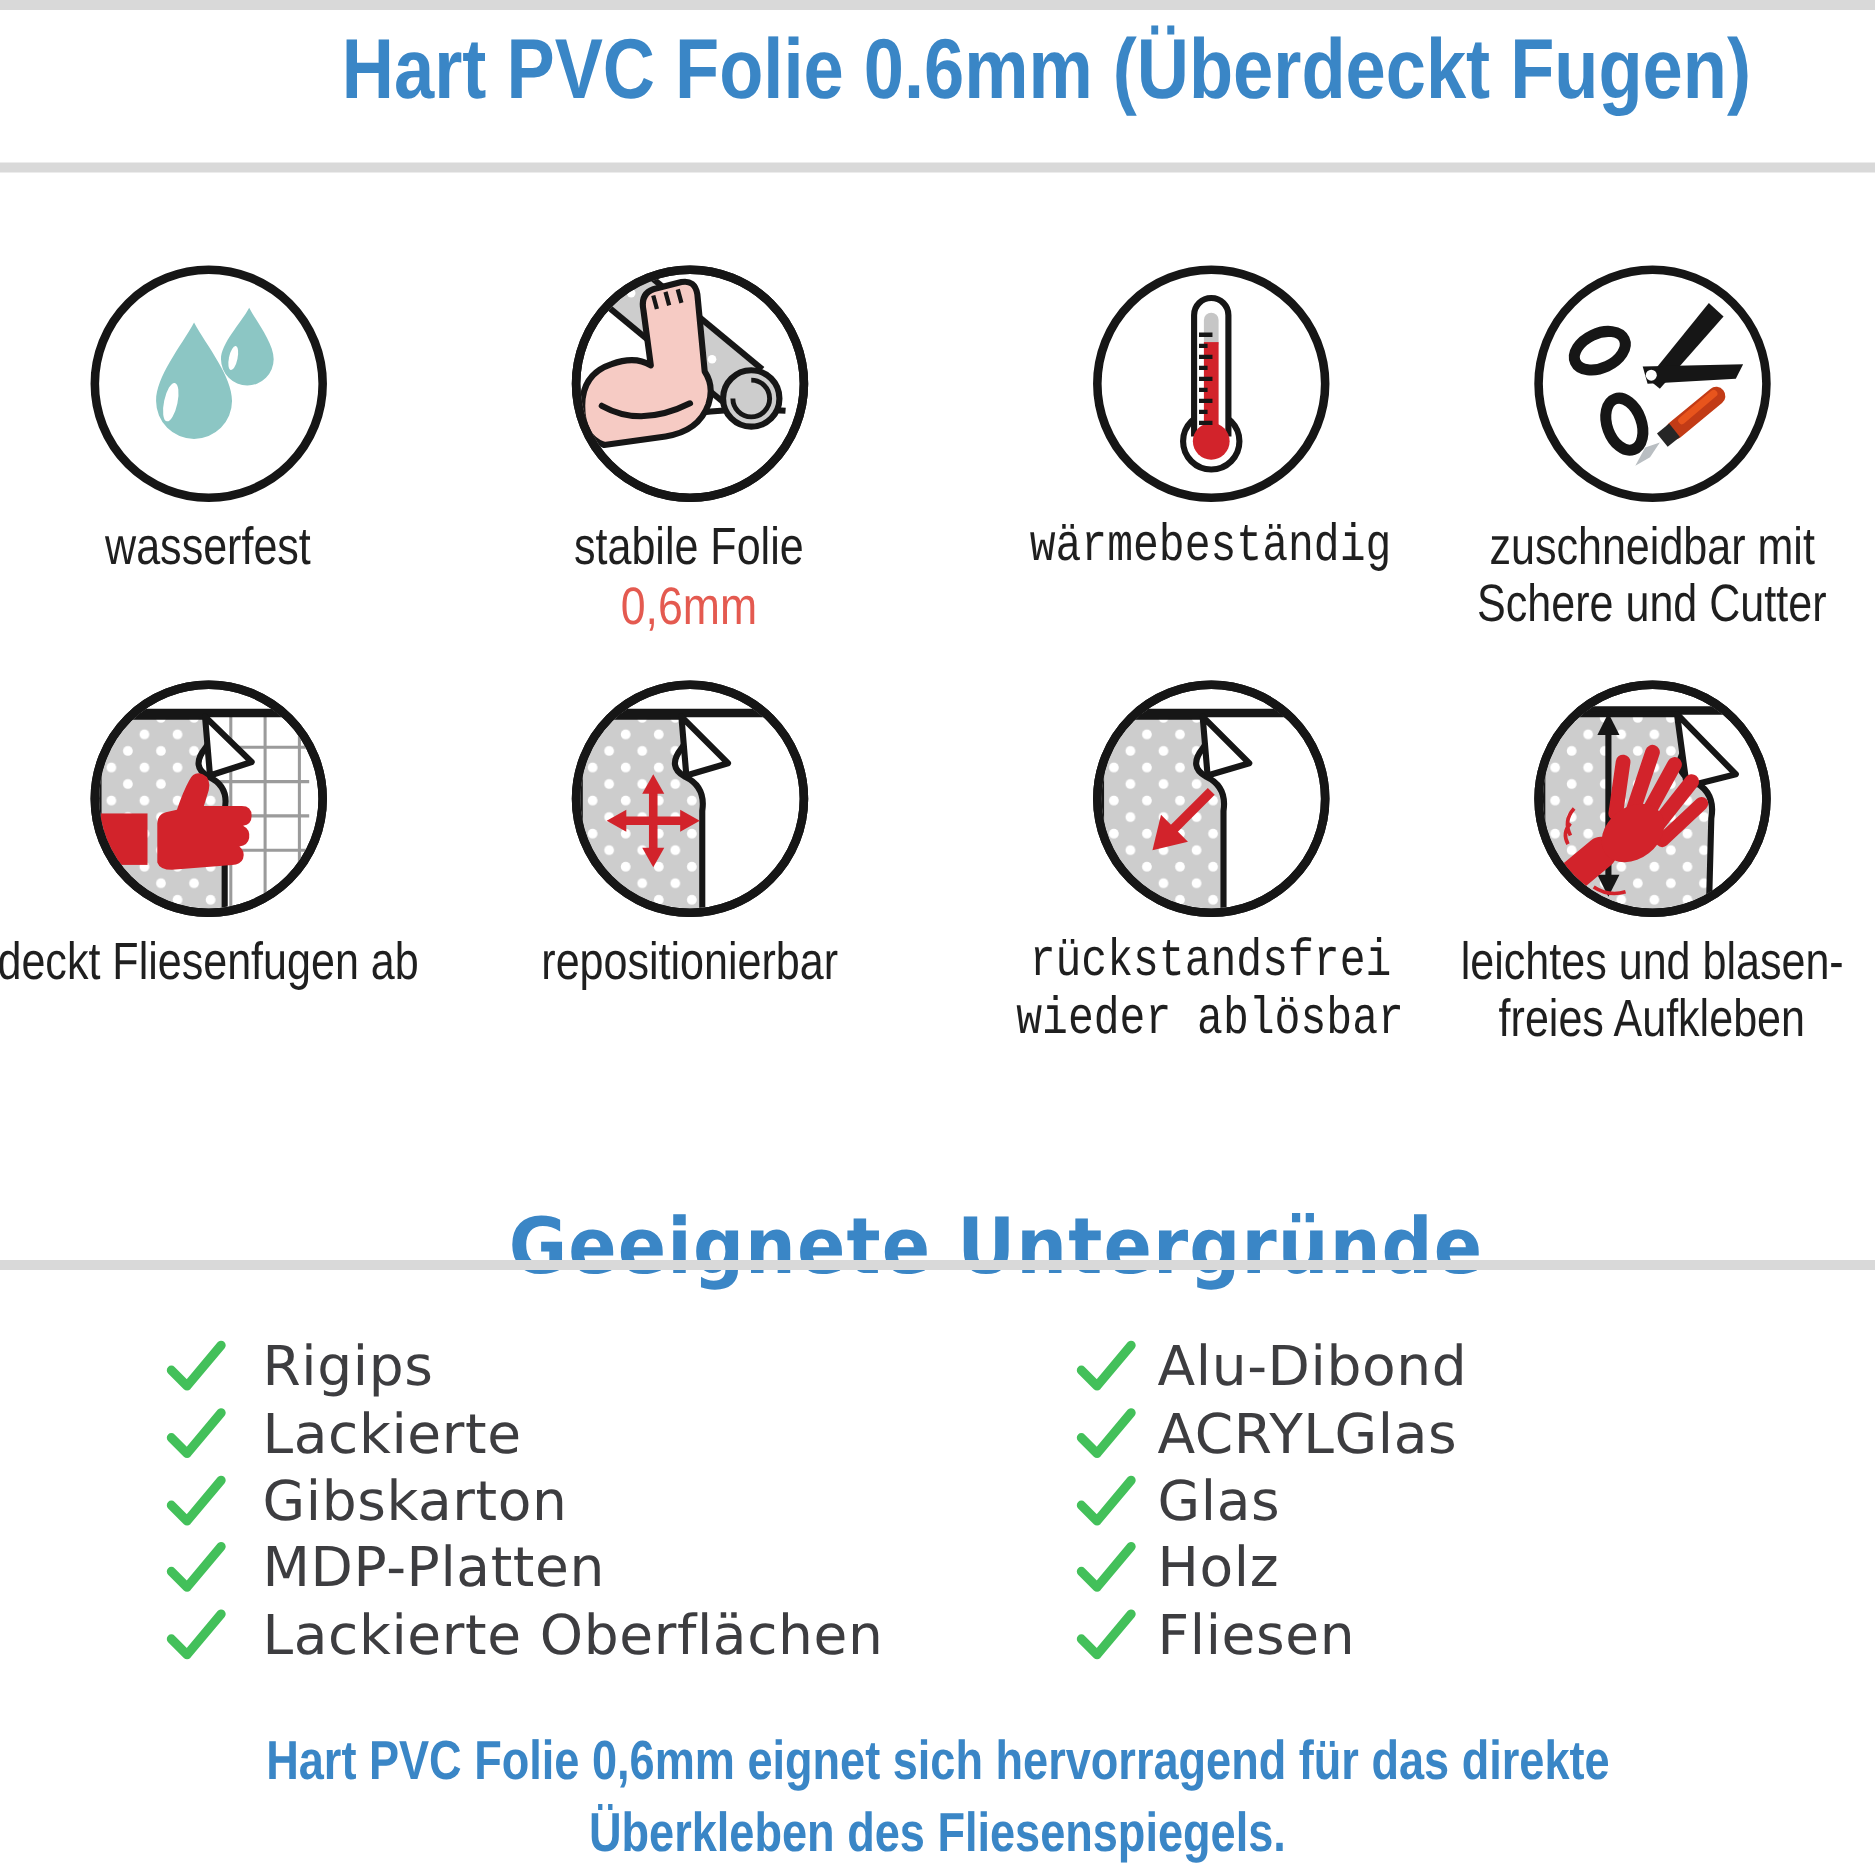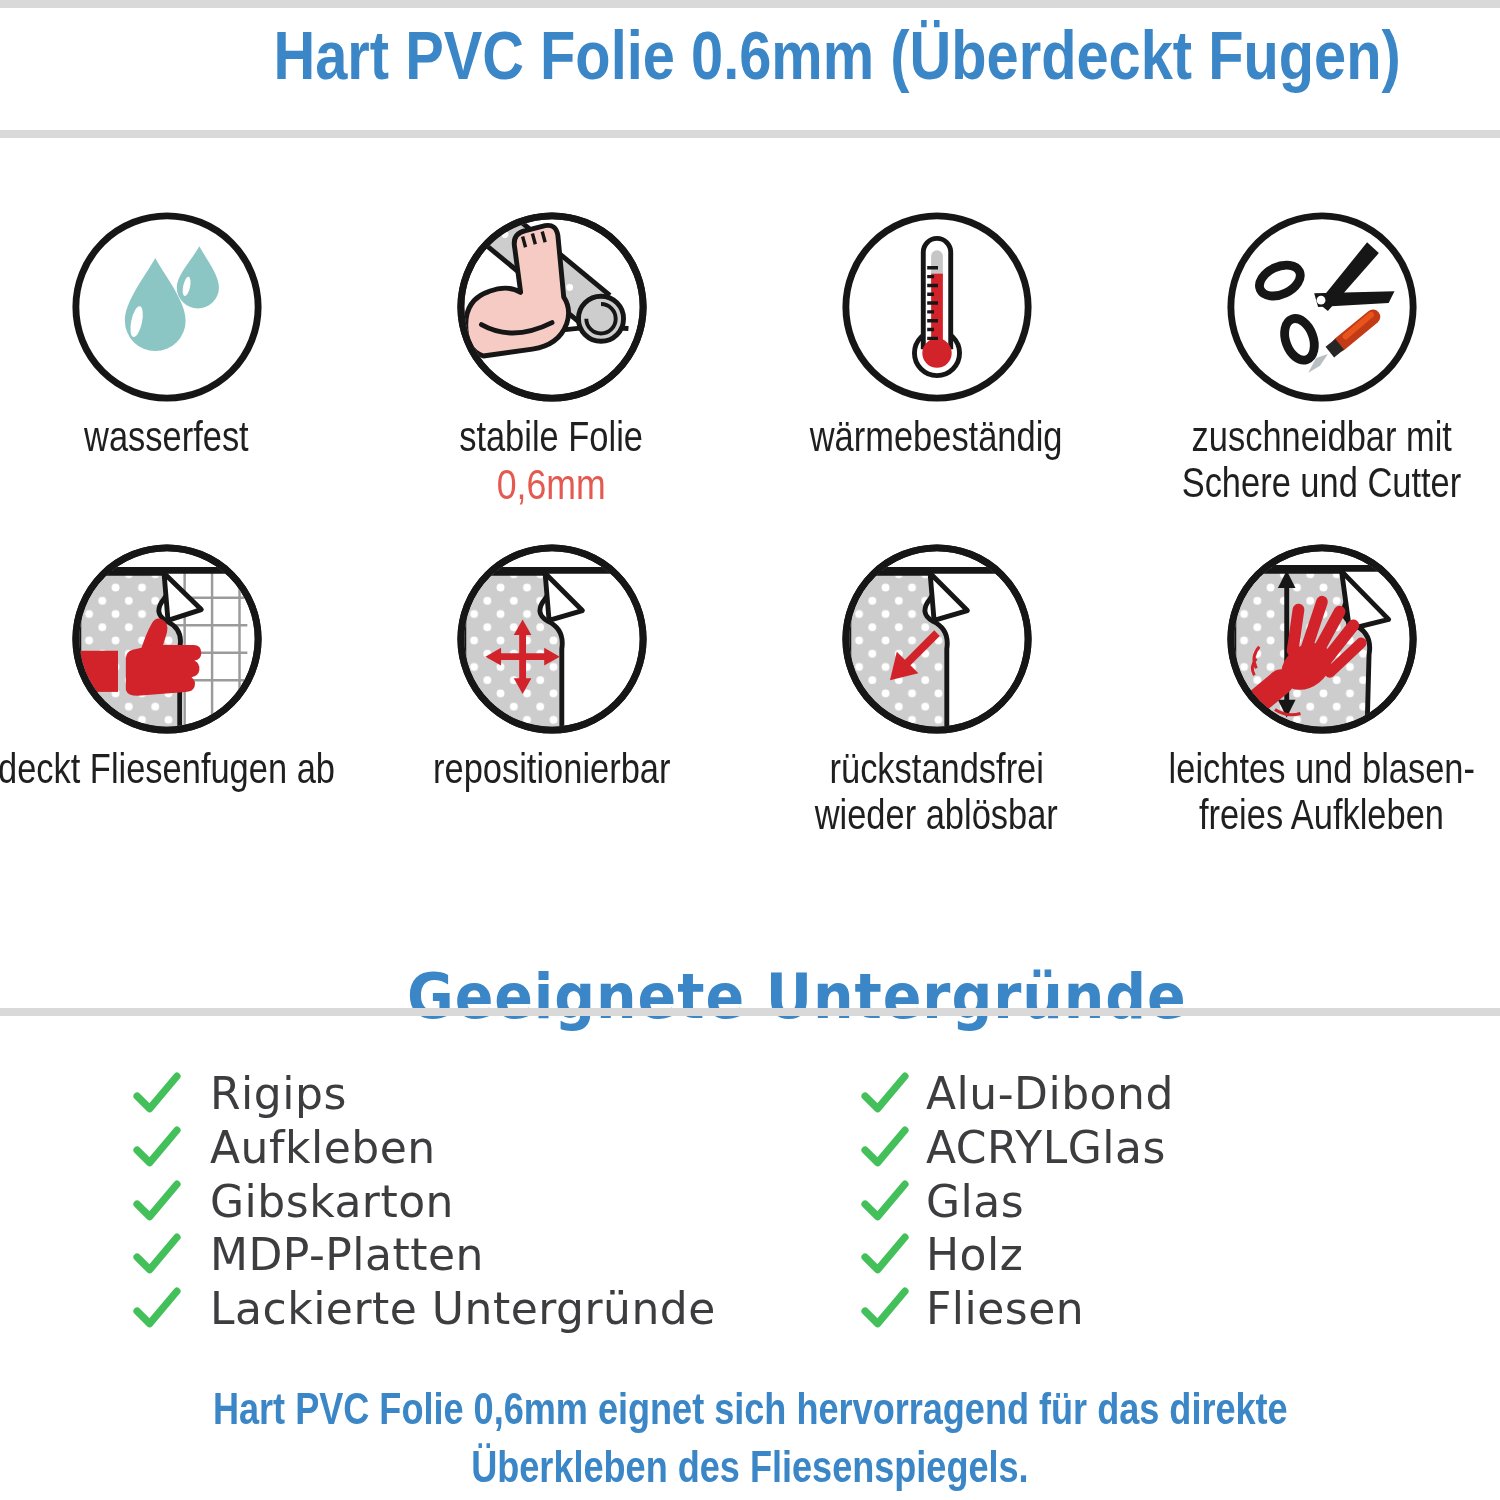--- a/index.html
+++ b/index.html
@@ -13,21 +13,21 @@
   .bar{position:absolute;left:0;width:1500px;height:8px;background:var(--bar_gray);}
   .bar.top{top:0;}
   .bar.under-title{top:130px;}
   .bar.under-subheading{top:1008px;}
   .title{position:absolute;top:16px;left:0;width:1500px;text-align:right;
          font-size:68px;font-weight:bold;color:var(--accent_blue);white-space:nowrap;}
   .condense{display:inline-block;transform:scaleX(0.85);transform-origin:50% 50%;white-space:nowrap;}
   .condense.c82{transform:scaleX(0.82);}
   .feature{position:absolute;width:385px;display:flex;flex-direction:column;align-items:center;}
   .r1{top:209px;} .r2{top:541px;}
-  .f1{left:-26px;} .f2{left:359px;justify-content:space-between;} .f3{left:744px;} .f4{left:1129px;}
+  .f1{left:-26px;} .f2{left:359px;justify-content:space-between;} .f3{left:776px;font-family:Liberation Mono, monospace;} .f4{left:1129px;}
   .badge{width:196px;height:196px;display:block;}
   .caption{margin-top:9px;font-size:42px;line-height:46px;color:#1f1f1f;
            display:flex;flex-direction:column;align-items:center;}
   .thickness{margin-top:3px;font-size:42px;line-height:44px;color:var(--thickness_red);}
   .subheading{position:absolute;top:960px;left:0;width:1220px;text-align:right;
               font-family:"DejaVu Sans","Liberation Sans",sans-serif;
               font-size:62px;font-weight:bold;color:var(--accent_blue);letter-spacing:1px;}
   .subheading .condense{transform:scaleX(0.92);}
   .check-row{position:absolute;height:54px;display:flex;align-items:center;}
   .check-row svg{width:50px;height:44px;flex:0 0 auto;}
@@ -253,39 +253,39 @@
   <div class="check-row col-left row-0">
     <svg viewBox="0 0 46 42">
         <polyline points="4,24 16,36 42,5" fill="none" stroke="var(--check_green)" stroke-width="7" stroke-linecap="round" stroke-linejoin="round"></polyline>
       </svg>
     <span class="check-label">Rigips</span>
   </div>
   <div class="check-row col-left row-1">
     <svg viewBox="0 0 46 42">
         <polyline points="4,24 16,36 42,5" fill="none" stroke="var(--check_green)" stroke-width="7" stroke-linecap="round" stroke-linejoin="round"></polyline>
       </svg>
-    <span class="check-label">Aufkleben</span>
+    <span class="check-label">Lackierte</span>
   </div>
   <div class="check-row col-left row-2">
     <svg viewBox="0 0 46 42">
         <polyline points="4,24 16,36 42,5" fill="none" stroke="var(--check_green)" stroke-width="7" stroke-linecap="round" stroke-linejoin="round"></polyline>
       </svg>
     <span class="check-label">Gibskarton</span>
   </div>
   <div class="check-row col-left row-3">
     <svg viewBox="0 0 46 42">
         <polyline points="4,24 16,36 42,5" fill="none" stroke="var(--check_green)" stroke-width="7" stroke-linecap="round" stroke-linejoin="round"></polyline>
       </svg>
     <span class="check-label">MDP-Platten</span>
   </div>
   <div class="check-row col-left row-4">
     <svg viewBox="0 0 46 42">
         <polyline points="4,24 16,36 42,5" fill="none" stroke="var(--check_green)" stroke-width="7" stroke-linecap="round" stroke-linejoin="round"></polyline>
       </svg>
-    <span class="check-label">Lackierte Untergründe</span>
+    <span class="check-label">Lackierte Oberflächen</span>
   </div>
 
   <div class="check-row col-right row-0">
     <svg viewBox="0 0 46 42">
         <polyline points="4,24 16,36 42,5" fill="none" stroke="var(--check_green)" stroke-width="7" stroke-linecap="round" stroke-linejoin="round"></polyline>
       </svg>
     <span class="check-label">Alu-Dibond</span>
   </div>
   <div class="check-row col-right row-1">
     <svg viewBox="0 0 46 42">

